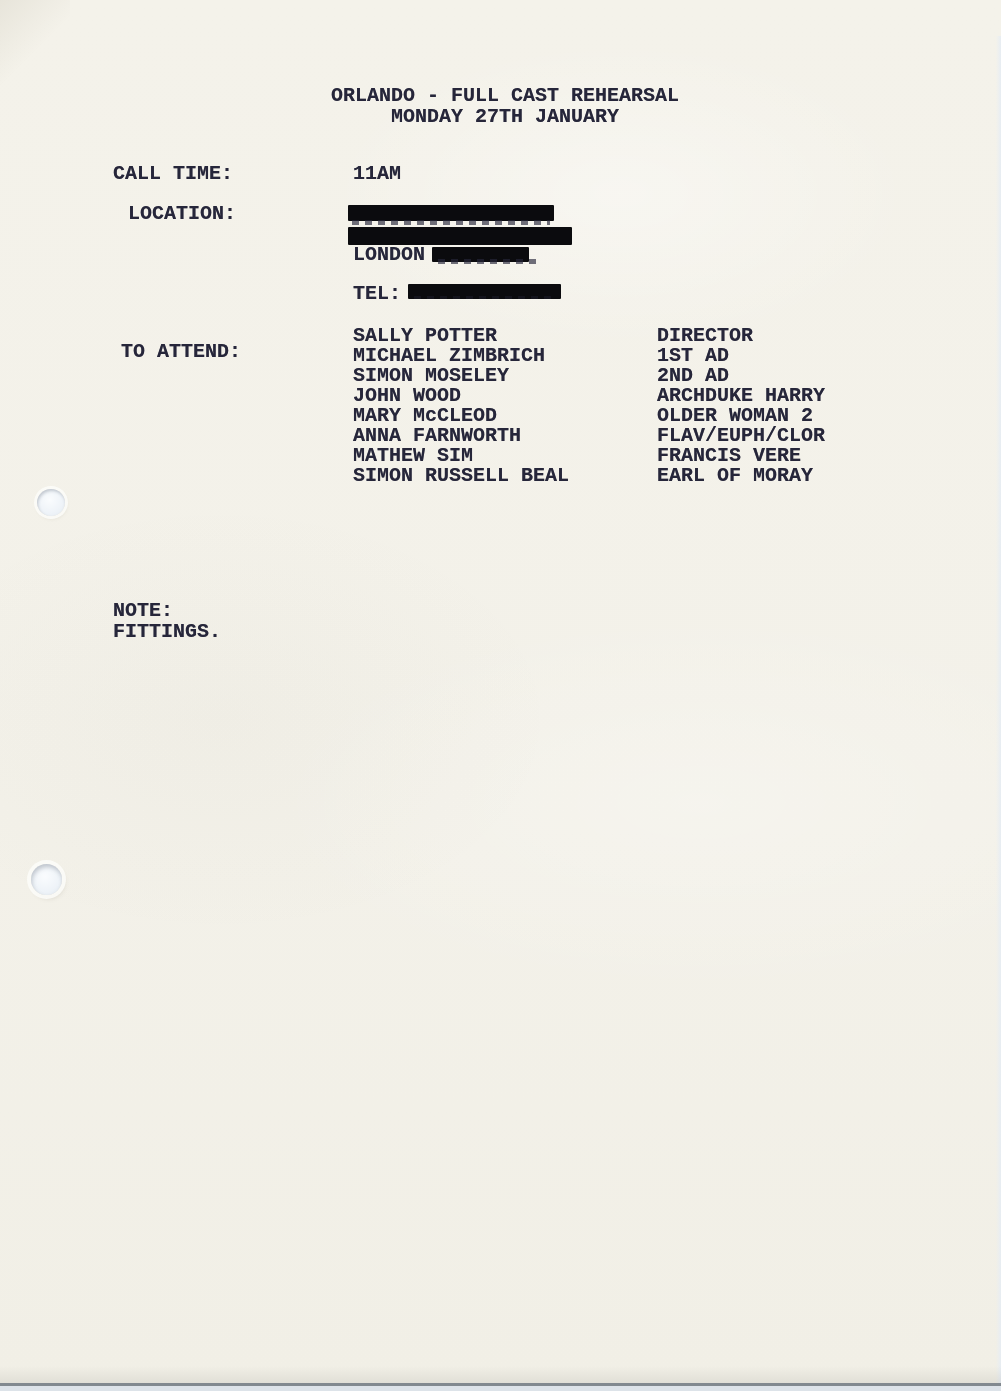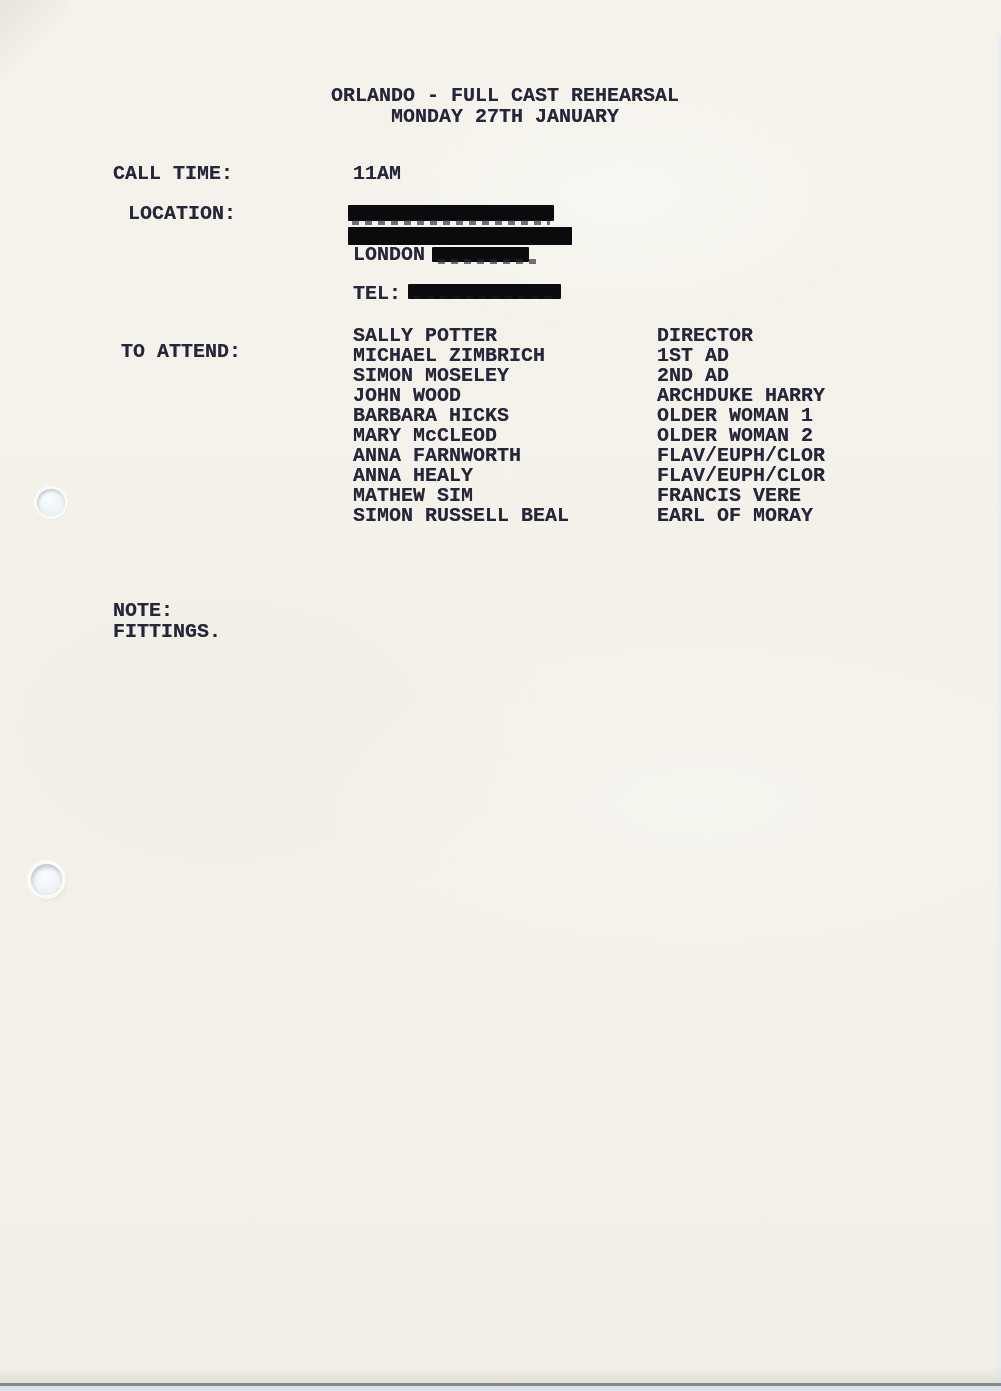--- a/index.html
+++ b/index.html
@@ -176,24 +176,22 @@
   <div class="txt val-tel">TEL:</div>
   <div class="redact redact-tel"></div>
   <div class="ink-peek peek-tel"></div>
 
   <div class="txt lbl-toattend">TO ATTEND:</div>
   <div class="attendee-list">
     <div class="att-row"><span class="att-name">SALLY POTTER</span><span class="att-role">DIRECTOR</span></div>
     <div class="att-row"><span class="att-name">MICHAEL ZIMBRICH</span><span class="att-role">1ST AD</span></div>
     <div class="att-row"><span class="att-name">SIMON MOSELEY</span><span class="att-role">2ND AD</span></div>
     <div class="att-row"><span class="att-name">JOHN WOOD</span><span class="att-role">ARCHDUKE HARRY</span></div>
-    <div class="att-row"><span class="att-name">BARBARA HICKS</span><span class="att-role">OLDER WOMAN 1</span></div>
     <div class="att-row"><span class="att-name">MARY McCLEOD</span><span class="att-role">OLDER WOMAN 2</span></div>
     <div class="att-row"><span class="att-name">ANNA FARNWORTH</span><span class="att-role">FLAV/EUPH/CLOR</span></div>
-    <div class="att-row"><span class="att-name">ANNA HEALY</span><span class="att-role">FLAV/EUPH/CLOR</span></div>
     <div class="att-row"><span class="att-name">MATHEW SIM</span><span class="att-role">FRANCIS VERE</span></div>
     <div class="att-row"><span class="att-name">SIMON RUSSELL BEAL</span><span class="att-role">EARL OF MORAY</span></div>
   </div>
 
   <div class="note-block">
     <div class="note-line">NOTE:</div>
     <div class="note-line">FITTINGS.</div>
   </div>
 
   <div class="hole hole-top"></div>

